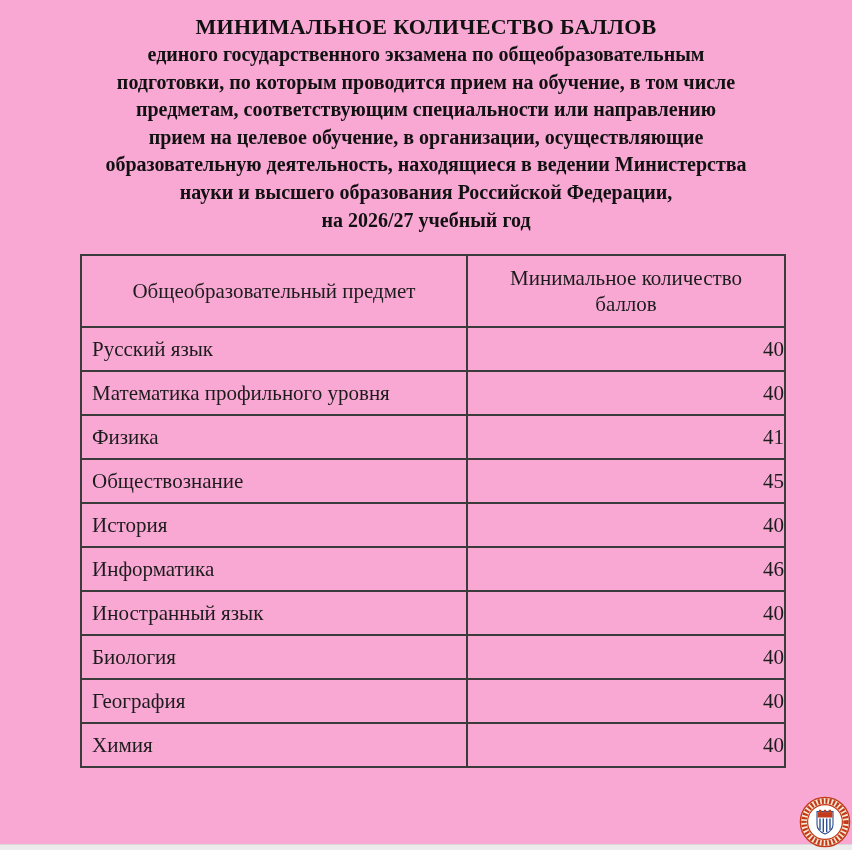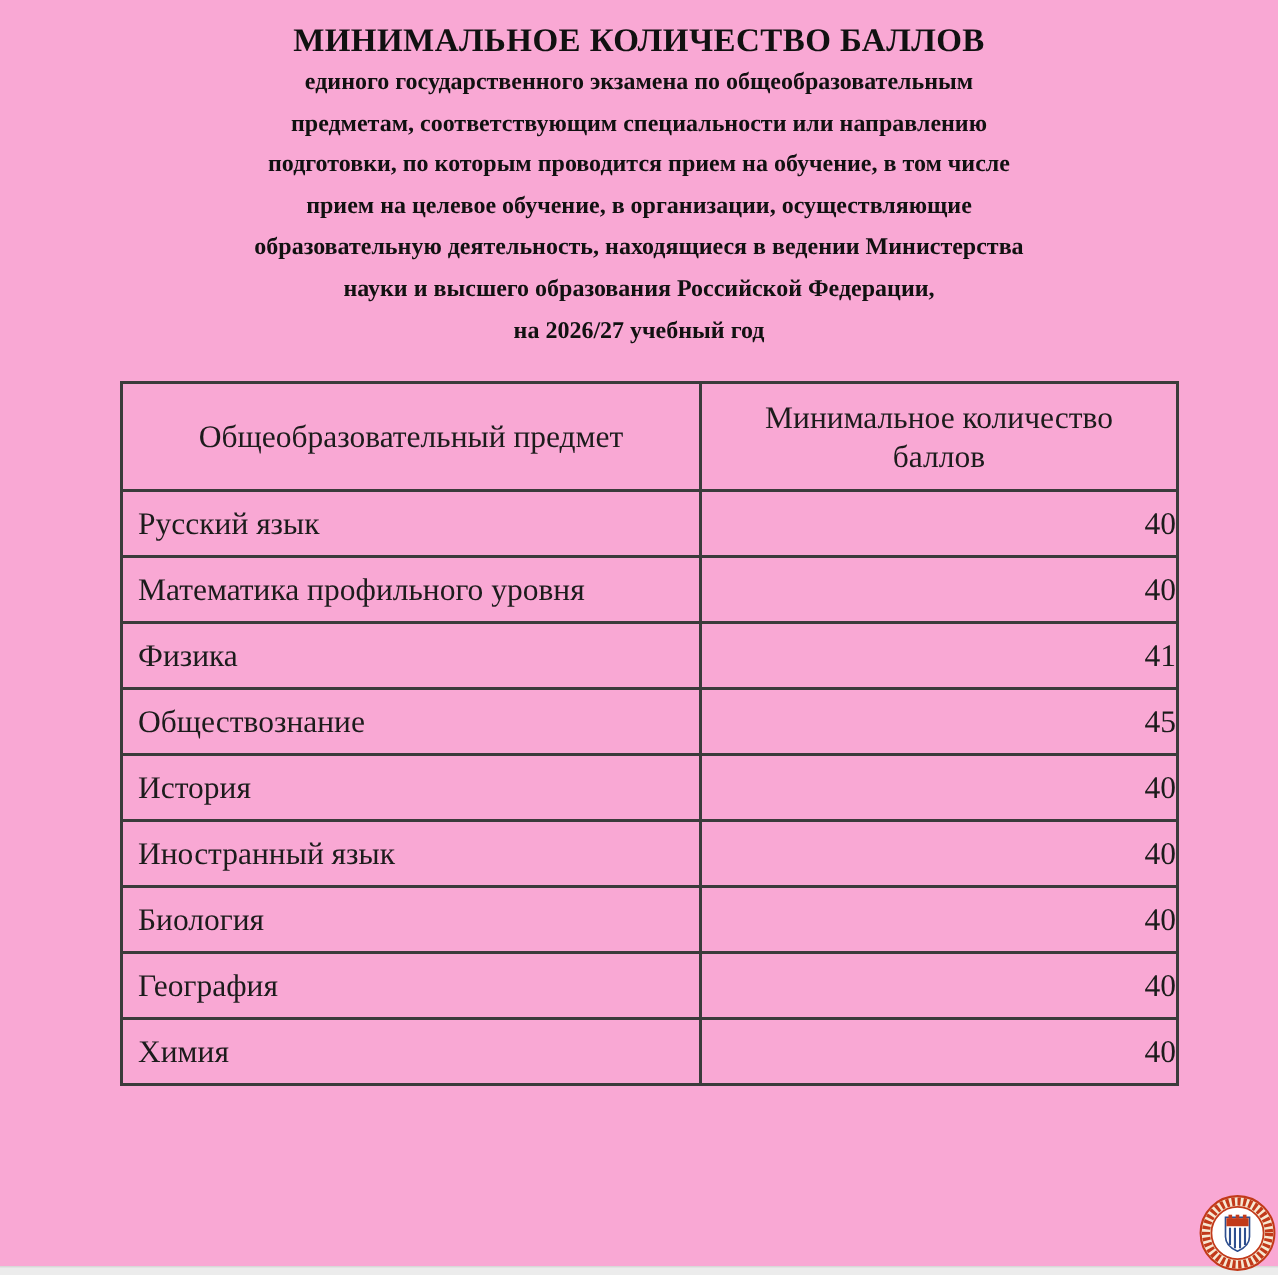--- a/index.html
+++ b/index.html
@@ -24,21 +24,21 @@
     text-align: center;
     font-weight: bold;
     color: #111111;
   }
   .title-main {
     font-size: 22px;
     line-height: 28px;
     letter-spacing: 0.3px;
   }
   .title-line {
-    font-size: 16px;
+    font-size: 20px;
     line-height: 27.6px;
   }
   
   table.scores {
     border-collapse: collapse;
     table-layout: fixed;
     width: 680px;
     margin-left: 80px;
     margin-top: 20px;
   }
@@ -84,22 +84,22 @@
   }
 </style>
 </head>
 <body>
 
 <div class="page">
 
   <header class="doc-title">
     <div class="title-main">МИНИМАЛЬНОЕ КОЛИЧЕСТВО БАЛЛОВ</div>
     <div class="title-line">единого государственного экзамена по общеобразовательным</div>
+    <div class="title-line">подготовки, по которым проводится прием на обучение, в том числе</div>
     <div class="title-line">предметам, соответствующим специальности или направлению</div>
-    <div class="title-line">подготовки, по которым проводится прием на обучение, в том числе</div>
     <div class="title-line">прием на целевое обучение, в организации, осуществляющие</div>
     <div class="title-line">образовательную деятельность, находящиеся в ведении Министерства</div>
     <div class="title-line">науки и высшего образования Российской Федерации,</div>
     <div class="title-line">на 2026/27 учебный год</div>
   </header>
 
   <table class="scores">
     <thead>
       <tr>
         <th class="col-subject">Общеобразовательный предмет</th>
@@ -119,20 +119,24 @@
         <td class="cell-subject">Физика</td>
         <td class="cell-score">41</td>
       </tr>
       <tr>
         <td class="cell-subject">Обществознание</td>
         <td class="cell-score">45</td>
       </tr>
       <tr>
         <td class="cell-subject">История</td>
         <td class="cell-score">40</td>
+      </tr>
+      <tr>
+        <td class="cell-subject">Информатика</td>
+        <td class="cell-score">46</td>
       </tr>
       <tr>
         <td class="cell-subject">Иностранный язык</td>
         <td class="cell-score">40</td>
       </tr>
       <tr>
         <td class="cell-subject">Биология</td>
         <td class="cell-score">40</td>
       </tr>
       <tr>

